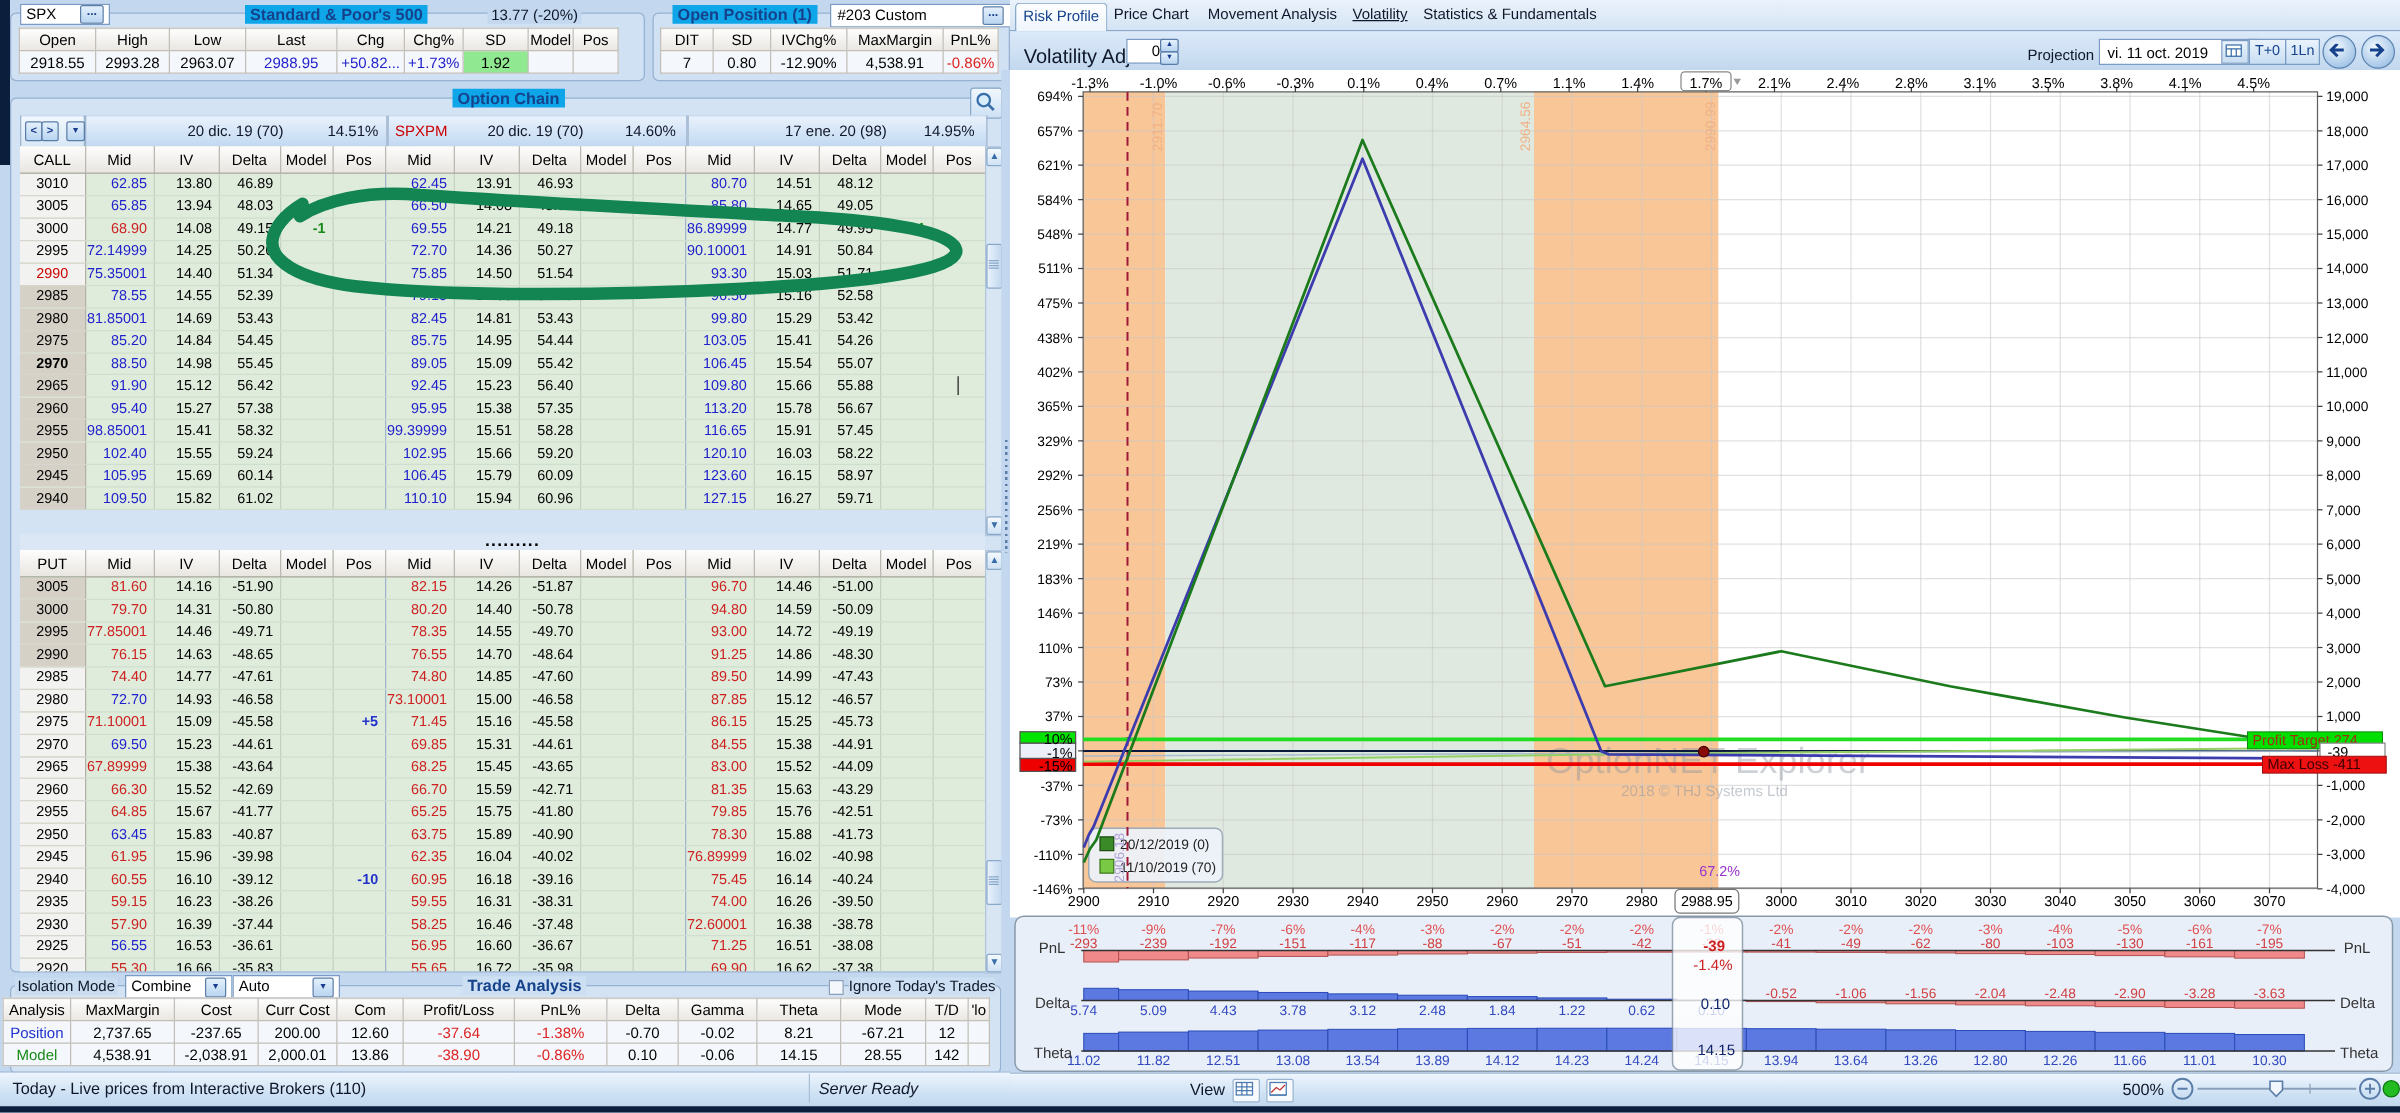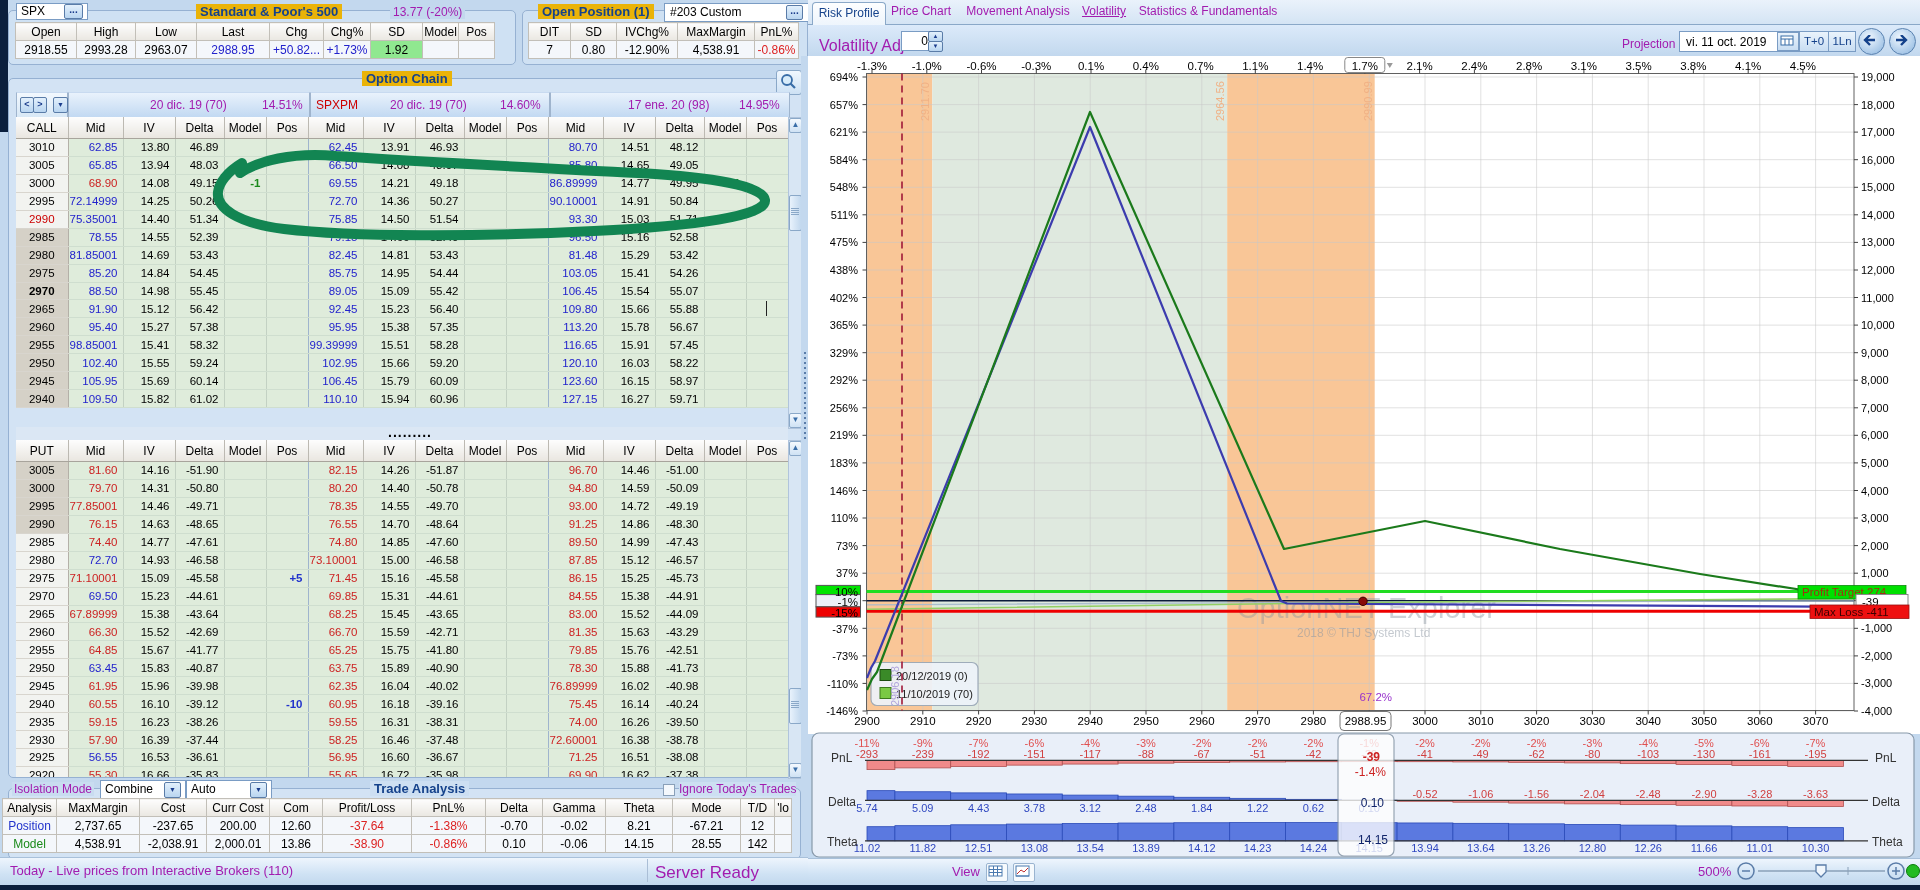--- a/index.html
+++ b/index.html
@@ -1,19 +1,19 @@
 <!DOCTYPE html>
 <html><head><meta charset="utf-8">
 <style>
 html,body{margin:0;padding:0;}
 body{width:1920px;height:890px;overflow:hidden;position:relative;background:#c3d8ee;
   font-family:"Liberation Sans",sans-serif;font-size:12px;color:#000;}
 .abs{position:absolute;}
 .grp{position:absolute;border:1px solid #96b1d2;border-radius:5px;background:#ccdef2;}
-.gtitle{position:absolute;font-weight:bold;color:#15428b;font-size:13px;background:#eab308;padding:0 4px;white-space:nowrap;}
+.gtitle{position:absolute;font-weight:bold;color:#15428b;font-size:13px;background:#0ea5e9;padding:0 4px;white-space:nowrap;}
 .tbox{position:absolute;background:#fff;border:1px solid #7a9cc4;}
 .dots{position:absolute;background:linear-gradient(#e3f0fc,#b9d5f0);border:1px solid #5a7ca8;border-radius:2px;
   color:#1a3c8c;text-align:center;font-weight:bold;}
 
 table.mini{position:absolute;border-collapse:collapse;table-layout:fixed;background:#f2f6fb;font-size:12px;}
 table.mini td{border:1px solid #c2bfb8;text-align:center;white-space:nowrap;overflow:hidden;padding:0;}
 table.mini tr.h td{background:linear-gradient(#fdfdfd,#eae7e1);height:17px;}
 table.mini tr.d td{height:17px;background:#f4f7fb;}
 
 table.chain{position:absolute;border-collapse:collapse;table-layout:fixed;font-size:11.5px;background:#dfecdb;}
@@ -27,21 +27,21 @@
 table.chain td.bl{color:#2222cc;}
 table.chain td.rd{color:#cc2222;}
 table.chain td.grn{color:#1a8a1a;font-weight:bold;}
 table.chain td.pos{color:#2233cc;font-weight:bold;}
 table.chain td.gend{border-right:1px solid #9fb4cd;}
 .exphdr{position:absolute;height:24px;background:linear-gradient(#e9f2fc,#c2d9f2);border:1px solid #9fb4cd;border-top:1px solid #c8daf0;}
 .scroll{position:absolute;width:13px;background:#d8e6f4;border:1px solid #b0c4dc;}
 .sbtn{position:absolute;width:11px;height:13px;background:linear-gradient(#f4f9fe,#cfe2f4);border:1px solid #8aa8c8;border-radius:2px;
   font-size:8px;color:#3a6ea8;text-align:center;line-height:12px;}
 .sthumb{position:absolute;width:11px;background:linear-gradient(90deg,#e8f2fc,#c2d8ee);border:1px solid #8aa8c8;border-radius:2px;}
-.blue{color:#a21caf;}
+.blue{color:#0f172a;}
 .statusbar{position:absolute;background:linear-gradient(#eef5fd,#cfe2f4 60%,#c2d8ee);border-top:1px solid #a8c0da;}
 </style></head><body>
 
 <div class="abs" style="left:0;top:0;width:8px;height:132px;background:#0b1f3d;"></div>
 <div class="abs" style="left:0;top:884px;width:1920px;height:6px;background:#0b1f3d;"></div>
 <div class="grp" style="left:8px;top:10px;width:506px;height:53px;background:#cfe1f3;"></div>
 <div class="gtitle" style="left:196px;top:4px;">Standard &amp; Poor's 500</div>
 <div class="abs blue" style="left:390px;top:5px;font-size:12px;background:#c3d8ee;padding:0 3px;">13.77 (-20%)</div>
 <div class="tbox" style="left:16px;top:3px;width:66px;height:15px;font-size:12px;padding-left:4px;line-height:15px;">SPX</div>
 <div class="dots" style="left:64px;top:4px;width:17px;height:13px;line-height:10px;font-size:10px;">...</div>
@@ -283,21 +283,21 @@
         <td class="num bl">81.85001</td>
         <td class="num">14.69</td>
         <td class="num">53.43</td>
         <td class="num grn"></td>
         <td class="num pos gend"></td>
         <td class="num bl">82.45</td>
         <td class="num">14.81</td>
         <td class="num">53.43</td>
         <td class="num grn"></td>
         <td class="num pos gend"></td>
-        <td class="num bl">81.48</td>
+        <td class="num bl">99.80</td>
         <td class="num">15.29</td>
         <td class="num">53.42</td>
         <td class="num grn"></td>
         <td class="num pos gend"></td>
       </tr>
 <tr style="height:17.94px">
         <td class="stk itm">2975</td>
         <td class="num bl">85.20</td>
         <td class="num">14.84</td>
         <td class="num">54.45</td>
@@ -893,21 +893,21 @@
         <td>14.15</td>
         <td>28.55</td>
         <td>142</td>
         <td></td>
       </tr>
     </tbody>
   </table>
 <div class="statusbar" style="left:0;top:857px;width:808px;height:27px;"></div>
 <div class="abs blue" style="left:10px;top:863px;font-size:13px;">Today - Live prices from Interactive Brokers (110)</div>
 <div class="abs" style="left:647px;top:859px;width:1px;height:23px;background:#aabed6;"></div>
-<div class="abs blue" style="left:655px;top:863px;font-size:17px;">Server Ready</div>
+<div class="abs blue" style="left:655px;top:863px;font-size:13px;font-style:italic;">Server Ready</div>
 <div class="abs" style="left:801px;top:56px;width:8px;height:801px;background:#c3d8ee;"></div>
 <div class="abs" style="left:804px;top:352px;width:2px;height:90px;background-image:repeating-linear-gradient(#5a7ca8 0 2px,transparent 2px 5px);"></div>
 <div class="abs" style="left:808px;top:0;width:1112px;height:24px;background:linear-gradient(#eaf2fb,#d4e4f4);border-bottom:1px solid #8aa8c8;"></div>
 <div class="abs" style="left:812px;top:2px;width:72px;height:22px;background:linear-gradient(#fdfeff,#eef5fc);border:1px solid #8aa8c8;border-bottom:none;border-radius:4px 4px 0 0;color:#15428b;font-size:12px;text-align:center;line-height:21px;">Risk Profile</div>
 <div class="abs blue" style="left:890px;top:4px;width:62px;font-size:12px;text-align:center;">Price Chart</div>
 <div class="abs blue" style="left:962px;top:4px;width:112px;font-size:12px;text-align:center;">Movement Analysis</div>
 <div class="abs blue" style="left:1078px;top:4px;width:52px;font-size:12px;text-align:center;text-decoration:underline;">Volatility</div>
 <div class="abs blue" style="left:1138px;top:4px;width:140px;font-size:12px;text-align:center;">Statistics &amp; Fundamentals</div>
 <div class="abs" style="left:808px;top:25px;width:1112px;height:31px;background:linear-gradient(#dceafa,#c2d8ee);"></div>
 <div class="abs blue" style="left:819px;top:37px;font-size:16px;">Volatility Adjust</div>

